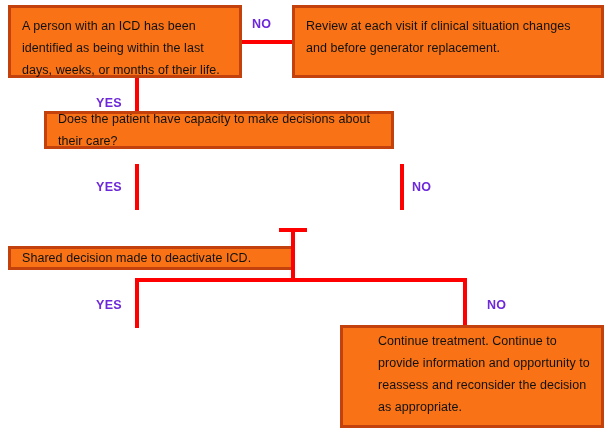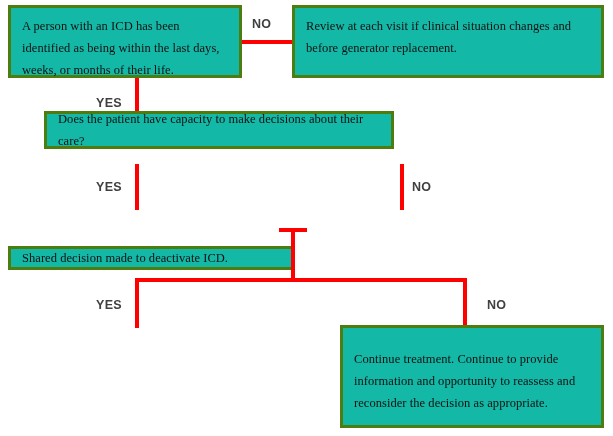--- a/index.html
+++ b/index.html
@@ -11,24 +11,23 @@
     position: relative;
     width: 613px;
     height: 436px;
     background: #ffffff;
     font-family: "Liberation Sans", sans-serif;
     overflow: hidden;
   }
   .box {
     position: absolute;
     box-sizing: border-box;
-    border: 3px solid #4d7c0f;
-    background: #14b8a6;
+    border: 3px solid #c2410c;
+    background: #f97316;
     z-index: 3;
-    font-family: Liberation Serif, serif;
   }
   .box-text {
     position: absolute;
     left: 11px;
     right: 8px;
     top: 7px;
     font-size: 12.5px;
     line-height: 22px;
     color: #111111;
     letter-spacing: 0.05px;
@@ -39,21 +38,21 @@
   }
   .conn {
     position: absolute;
     background: #FF0000;
     z-index: 1;
   }
   .conn-h { height: 4px; }
   .conn-v { width: 4px; }
   .label {
     position: absolute;
-    color: #404040;
+    color: #6d28d9;
     font-size: 12.5px;
     font-weight: bold;
     letter-spacing: 0.3px;
     z-index: 4;
     white-space: nowrap;
   }
 </style>
 </head>
 <body>
 
@@ -95,16 +94,16 @@
   <div class="conn conn-h" style="left:135px; top:278px; width:332px;"></div>
 
   <div class="conn conn-v" style="left:135px; top:278px; height:50px;"></div>
   <div class="label" style="left:96px; top:298px;">YES</div>
 
   <div class="conn conn-v" style="left:463px; top:278px; height:50px;"></div>
   <div class="label" style="left:487px; top:298px;">NO</div>
 
 
   <div class="box" style="left:340px; top:325px; width:264px; height:103px;">
-    <div class="box-text" style="top:20px;">Continue treatment. Continue to provide information and opportunity to reassess and reconsider the decision as appropriate.</div>
+    <div class="box-text" style="top:2px;margin-left:24px;">Continue treatment. Continue to provide information and opportunity to reassess and reconsider the decision as appropriate.</div>
   </div>
 
 </div>
 
 </body></html>

